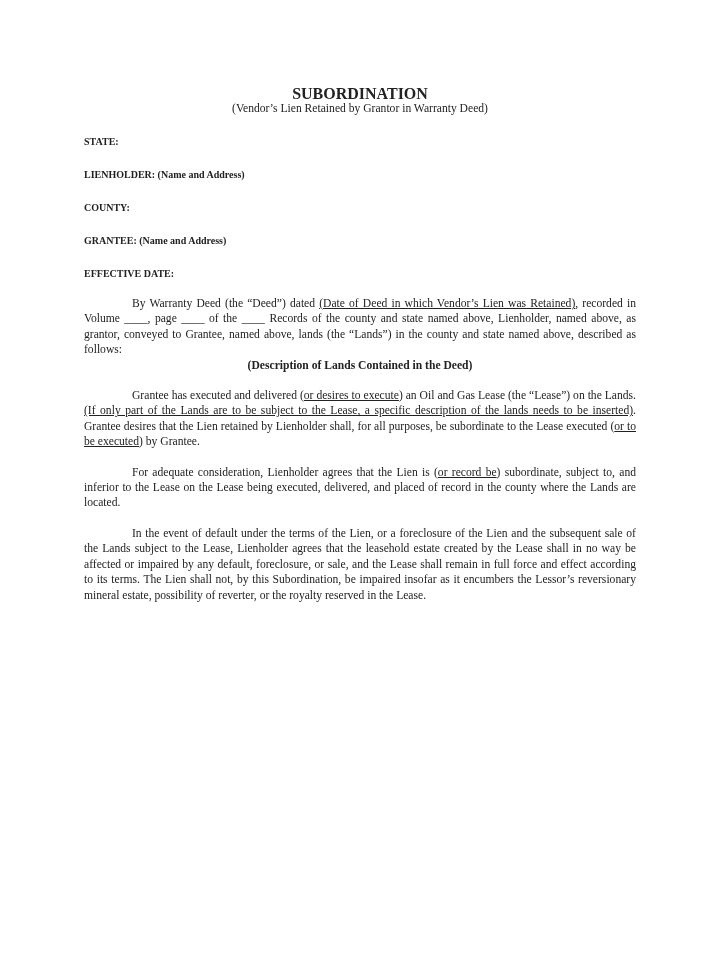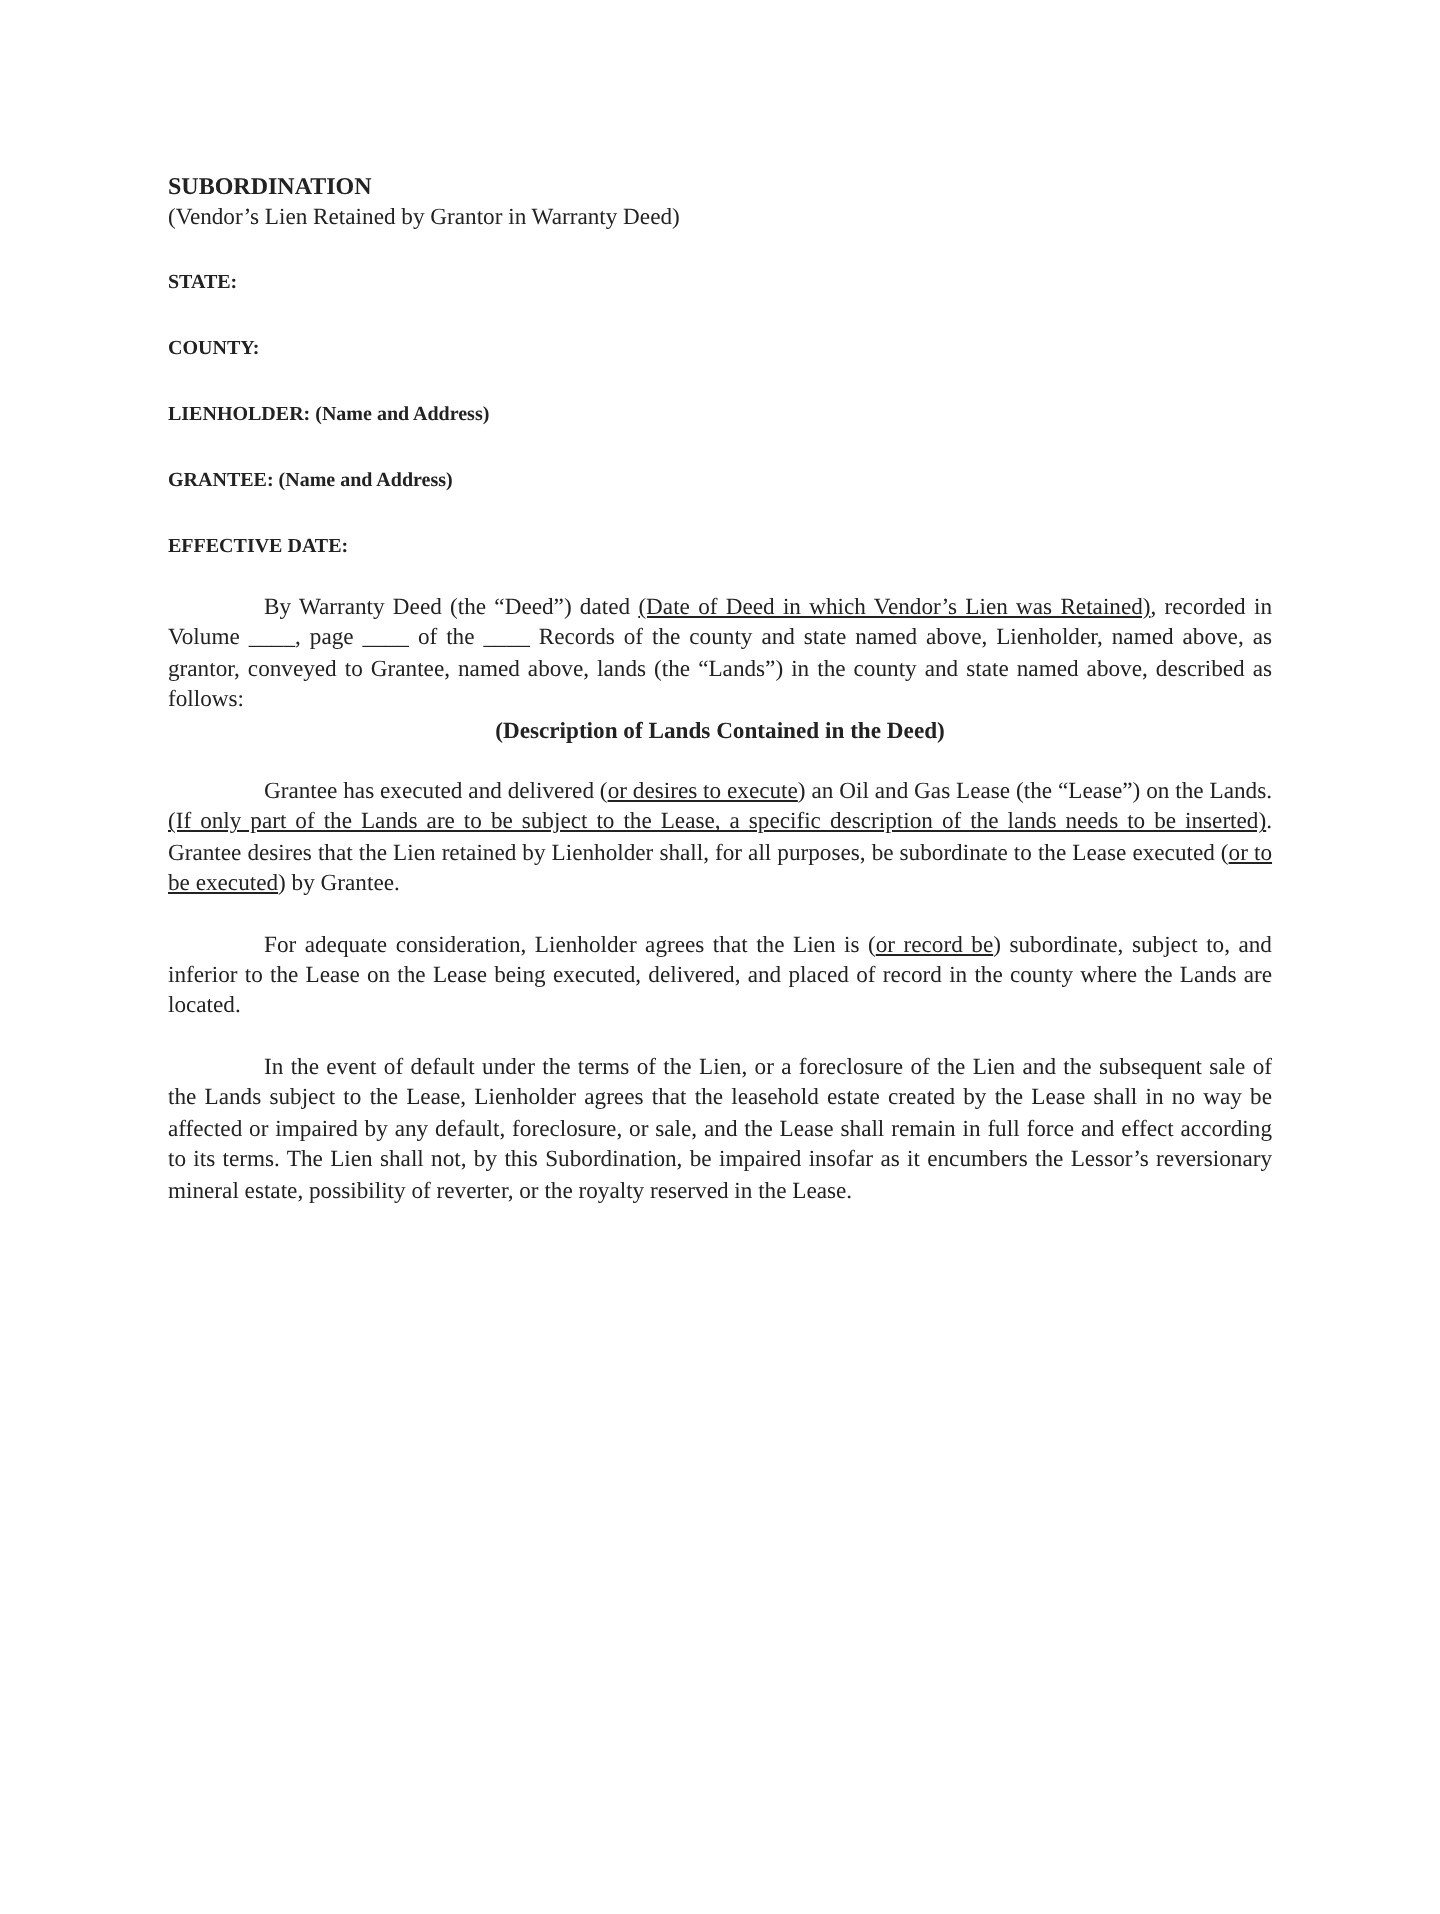--- a/index.html
+++ b/index.html
@@ -2,38 +2,38 @@
 <html><head>
   <meta charset="utf-8">
   <style>
     html, body { margin: 0; padding: 0; background: #ffffff; }
     body { width: 720px; height: 957px; overflow: hidden; position: relative; }
     .page {
       position: absolute; left: 84px; top: 86px; width: 552px;
       font-family: "Liberation Serif", "DejaVu Serif", serif;
       color: #222; font-size: 11.6px; line-height: 15.4px;
     }
-    .title { text-align: left; font-weight: bold; font-size: 12px; line-height: 15px; }
-    .subtitle { text-align: left; font-size: 11.6px; line-height: 15px; }
+    .title { text-align: center; font-weight: bold; font-size: 16px; line-height: 15px; }
+    .subtitle { text-align: center; font-size: 11.6px; line-height: 15px; }
     .field { font-weight: bold; font-size: 10px; margin-top: 18px; line-height: 15px; }
     .field:first-of-type { margin-top: 19px; }
     p.para { margin: 15px 0 0 0; text-align: justify; text-indent: 48px; }
     .center-bold { text-align: center; font-weight: bold; }
     u { text-decoration: underline; }
   </style>
 </head>
 <body>
 
 <div class="page">
   <div class="title">SUBORDINATION</div>
   <div class="subtitle">(Vendor’s Lien Retained by Grantor in Warranty Deed)</div>
 
   <div class="field">STATE:</div>
+  <div class="field">LIENHOLDER: (Name and Address)</div>
   <div class="field">COUNTY:</div>
-  <div class="field">LIENHOLDER: (Name and Address)</div>
   <div class="field">GRANTEE: (Name and Address)</div>
   <div class="field">EFFECTIVE DATE:</div>
 
   <p class="para"><span>By Warranty Deed (the “Deed”) dated </span><u>(Date of Deed in which Vendor’s Lien was Retained)</u><span>, recorded in Volume ____, page ____ of the ____ Records of the county and state named above, Lienholder, named above, as grantor, conveyed to Grantee, named above, lands (the “Lands”) in the county and state named above, described as follows:</span></p>
 
   <div class="center-bold">(Description of Lands Contained in the Deed)</div>
 
 
   <p class="para"><span>Grantee has executed and delivered (</span><u>or desires to execute</u><span>) an Oil and Gas Lease (the “Lease”) on the Lands.  </span><u>(If only part of the Lands are to be subject to the Lease, a specific description of the lands needs to be inserted)</u><span>.  Grantee desires that the Lien retained by Lienholder shall, for all purposes, be subordinate to the Lease executed (</span><u>or to be executed</u><span>) by Grantee.</span></p>
 

